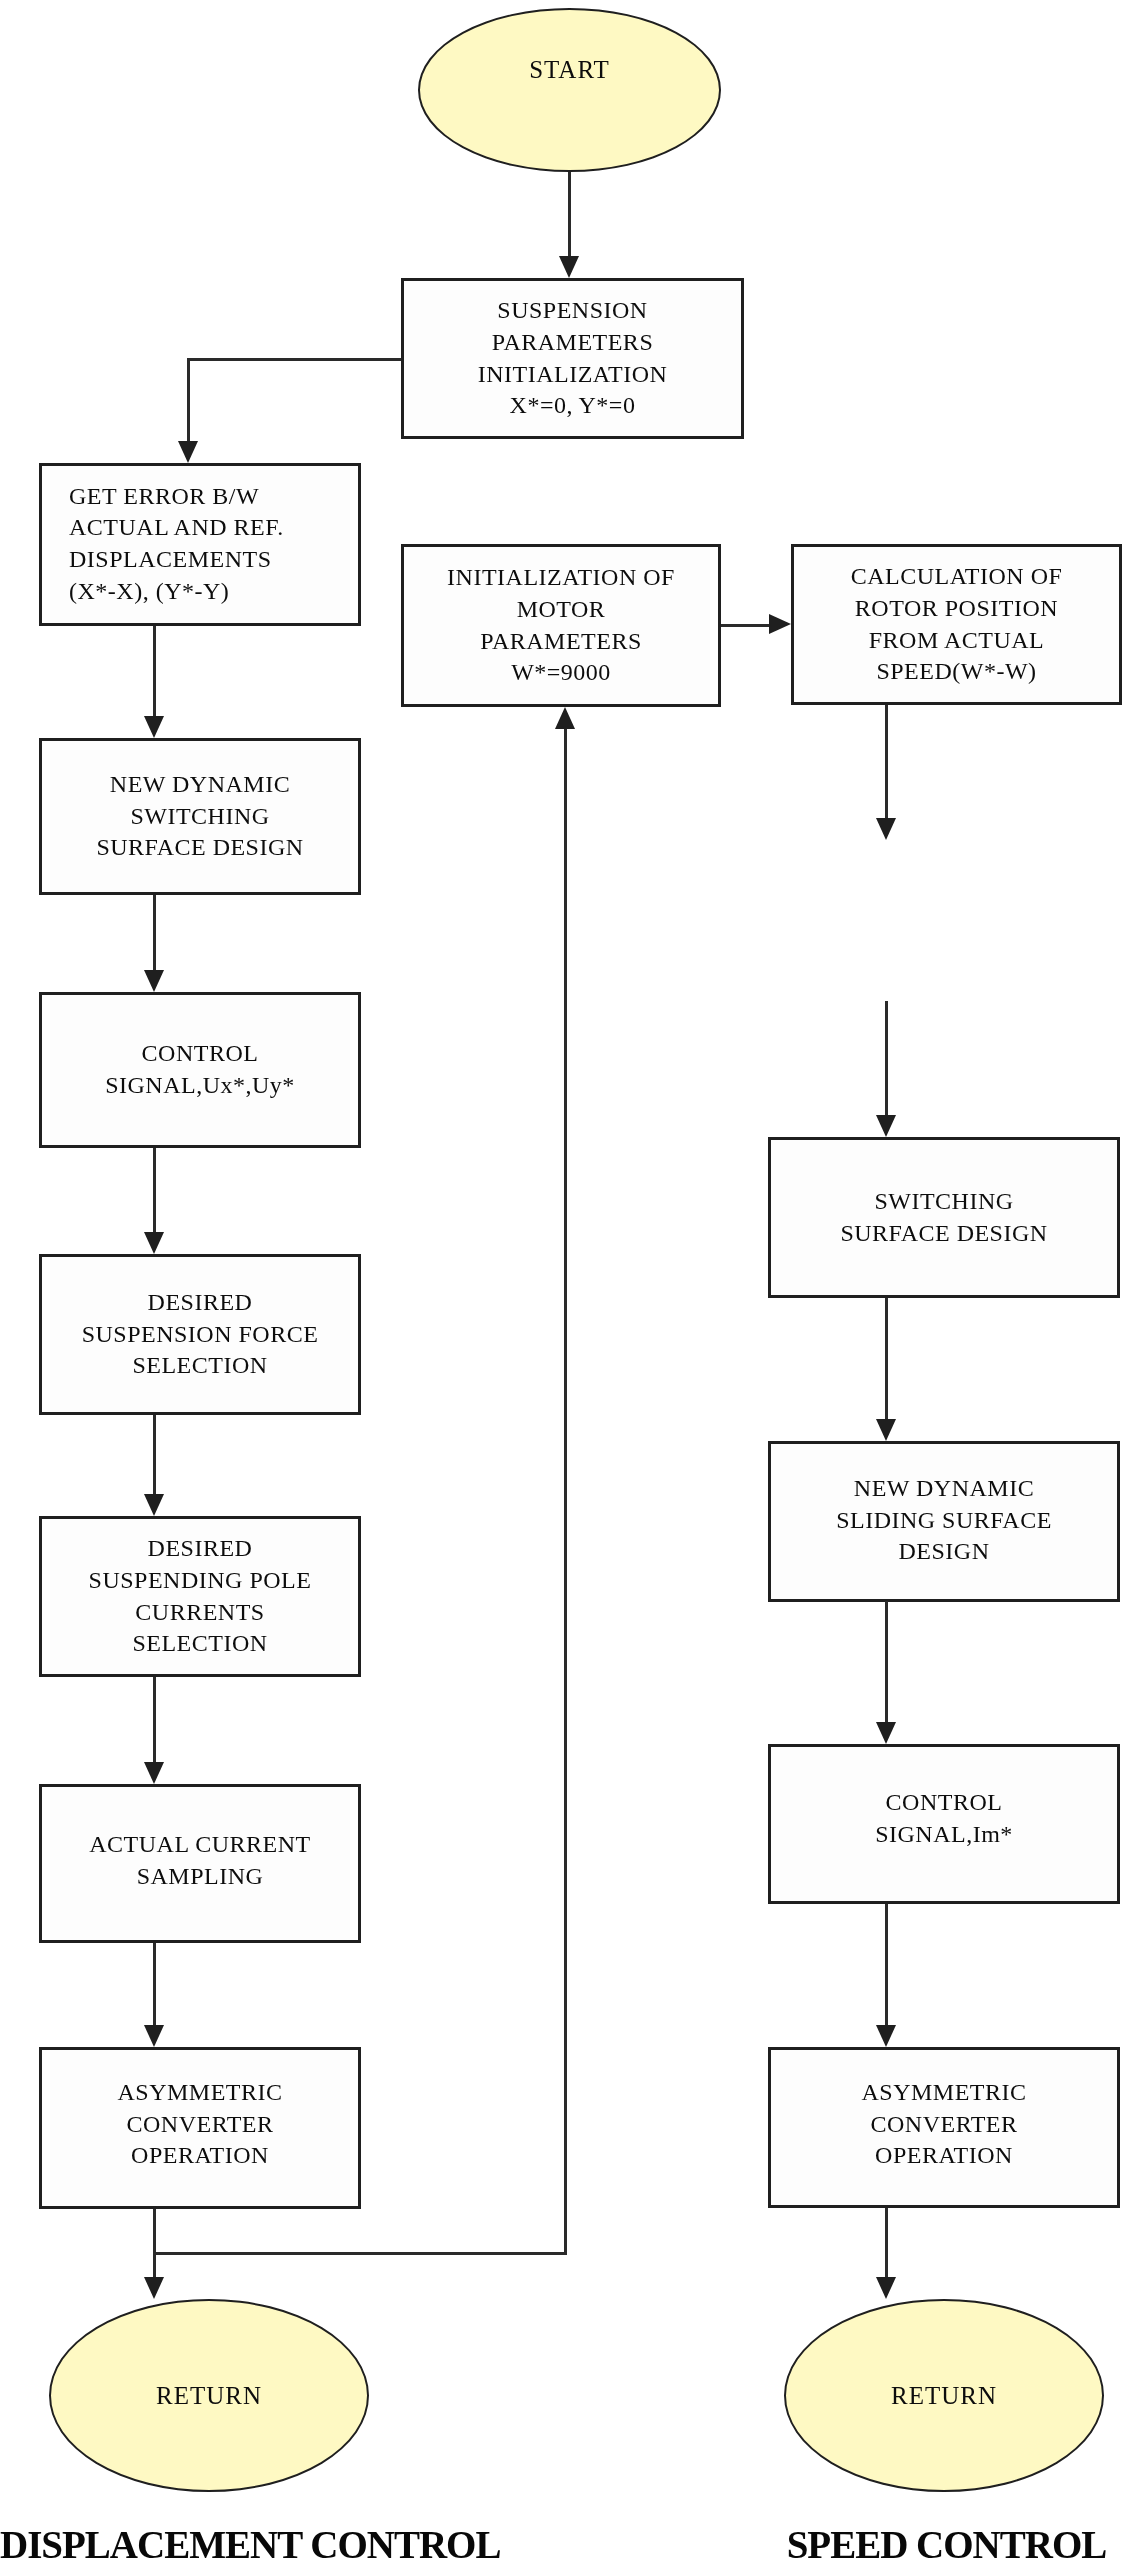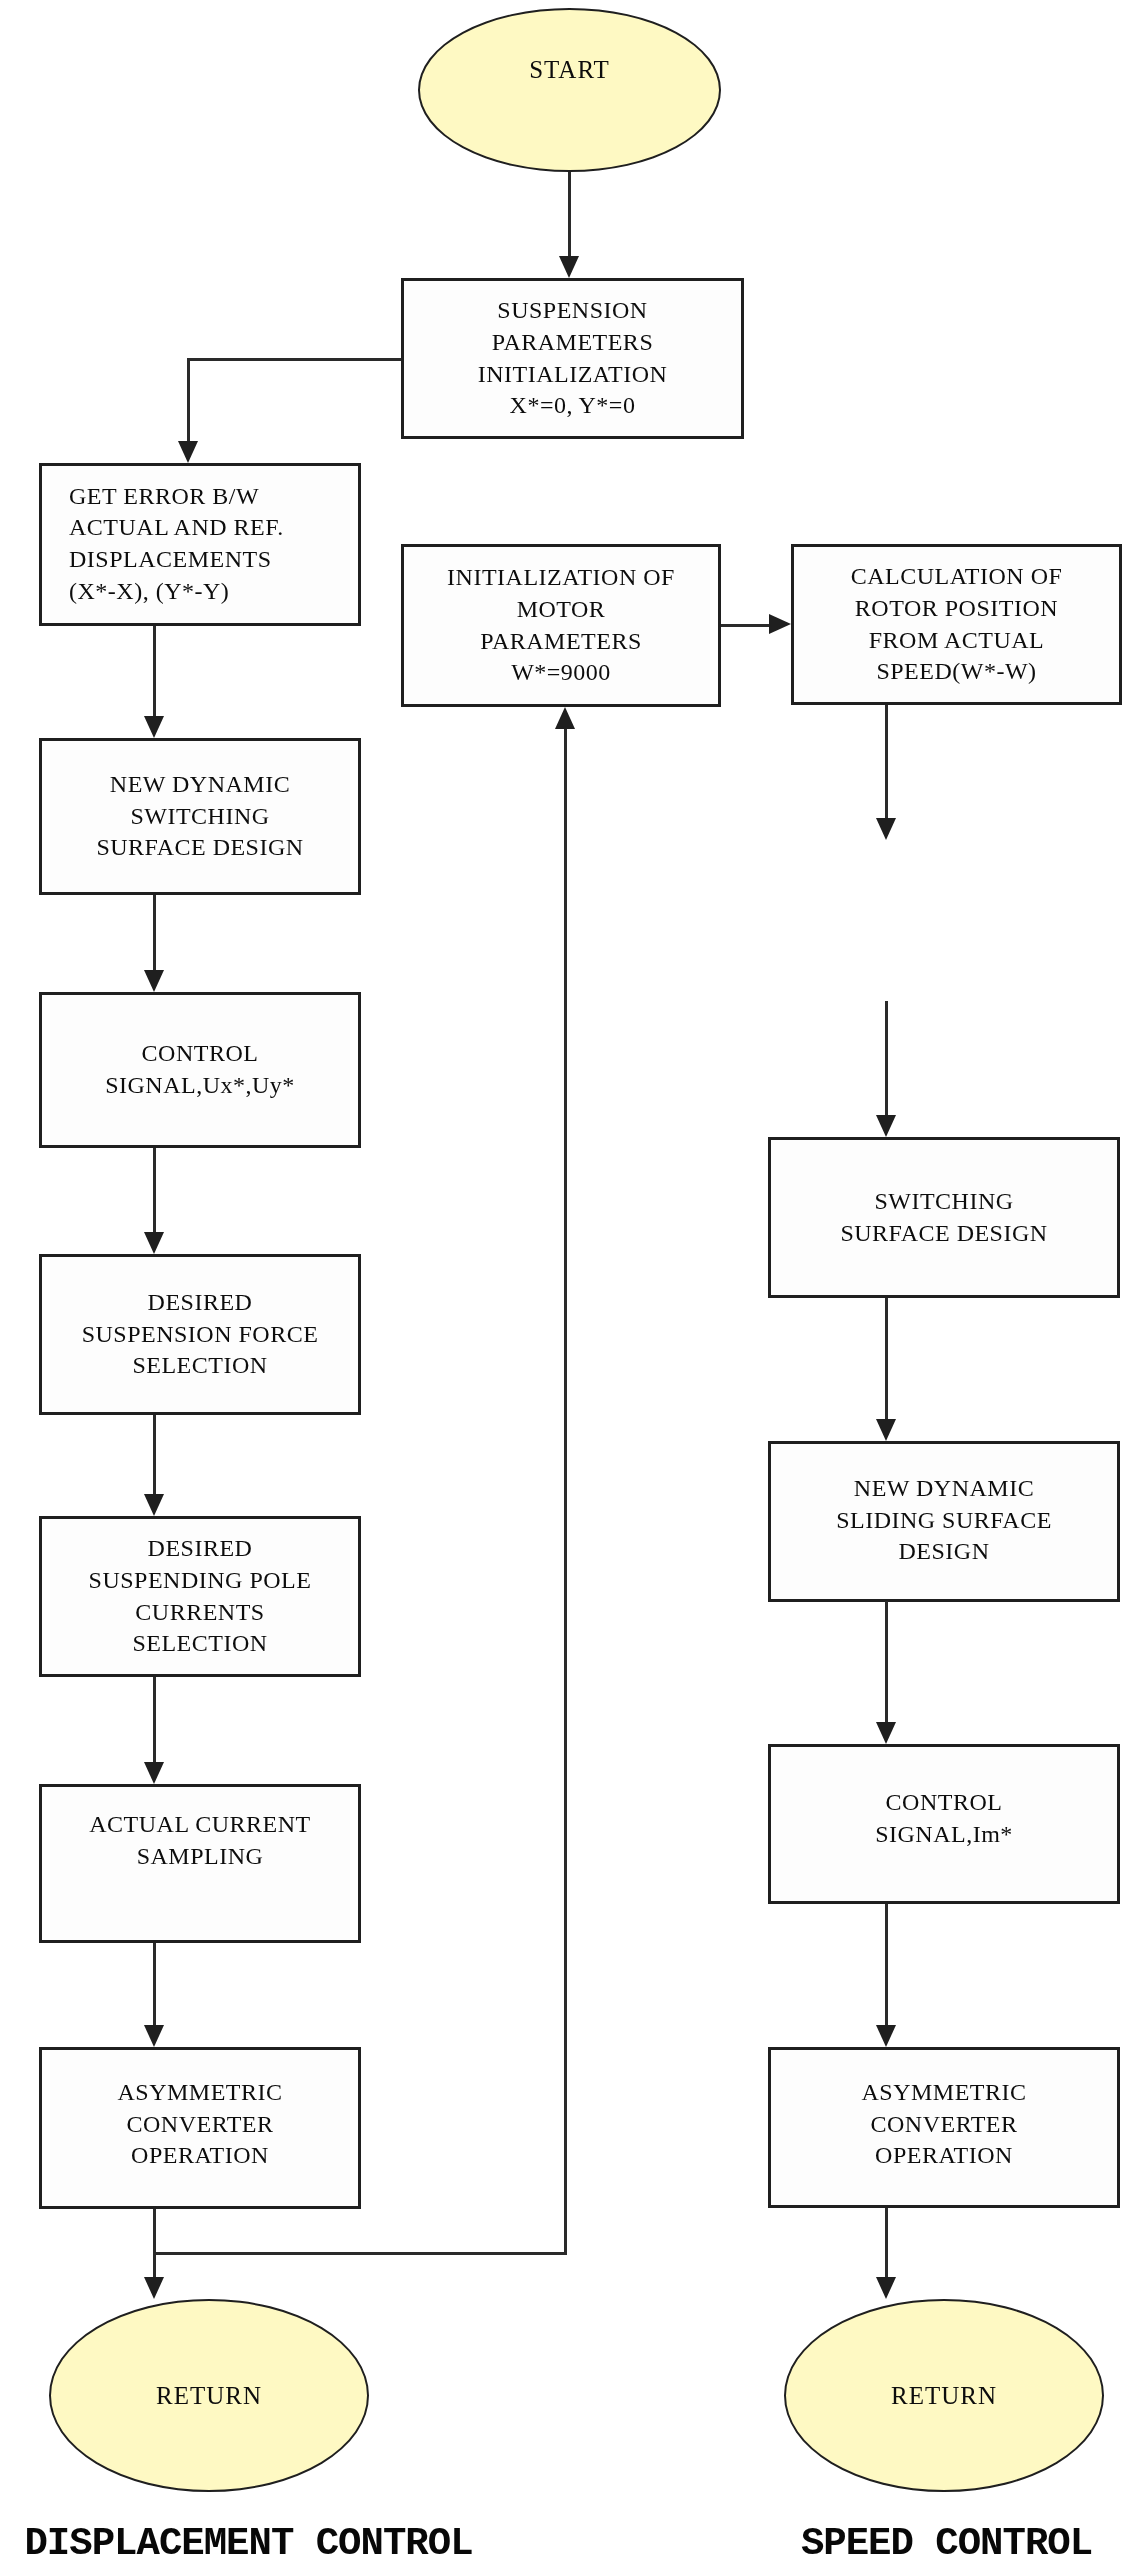--- a/index.html
+++ b/index.html
@@ -59,42 +59,42 @@
     border-bottom:22px solid #1f1f1f;
   }
   .arrow-right{
     position:absolute;width:0;height:0;
     border-top:10.5px solid transparent;
     border-bottom:10.5px solid transparent;
     border-left:22px solid #1f1f1f;
   }
   .caption{
     position:absolute;
-    font-family:Liberation Mono, monospace;
+    font-family:Liberation Serif, serif;
     font-weight:700;
     font-size:39px;
     letter-spacing:-1px;
     color:#080808;
     text-align:center;
     white-space:nowrap;
   }
   
   #start-ellipse{left:418px;top:8.4px;width:303px;height:164px;align-items:flex-start;padding-top:46px;}
   #return-left-ellipse{left:49px;top:2299px;width:320px;height:193px;}
   #return-right-ellipse{left:784px;top:2299px;width:320px;height:193px;}
   
   #box-suspension-init{left:401px;top:278px;width:343px;height:161px;}
   #box-init-motor{left:401px;top:544px;width:320px;height:163px;}
   #box-calc-rotor{left:791px;top:544px;width:331px;height:161px;}
   #box-get-error-displacements{left:39px;top:463px;width:322px;height:163px;justify-content:flex-start;align-items:flex-start;text-align:left;padding:14.7px 5.2px 0 27px;}
   #box-new-dynamic-switching{left:39px;top:738px;width:322px;height:157px;}
   #box-control-signal-uxuy{left:39px;top:992px;width:322px;height:156px;}
   #box-desired-suspension-force{left:39px;top:1254px;width:322px;height:161px;}
   #box-desired-suspending-pole{left:39px;top:1516px;width:322px;height:161px;}
-  #box-actual-current-sampling{left:39px;top:1784px;width:322px;height:159px;align-items:flex-start;padding-top:22px;}
+  #box-actual-current-sampling{left:39px;top:1784px;width:322px;height:159px;align-items:flex-start;padding-top:42px;}
   #box-asymmetric-left{left:39px;top:2047px;width:322px;height:162px;align-items:flex-start;padding-top:27px;}
   #box-get-error-speeds{left:768px;top:840px;width:352px;height:161px;align-items:flex-start;padding-top:32px;}
   #box-switching-surface{left:768px;top:1137px;width:352px;height:161px;}
   #box-new-dynamic-sliding{left:768px;top:1441px;width:352px;height:161px;align-items:flex-start;padding-top:29px;}
   #box-control-signal-im{left:768px;top:1744px;width:352px;height:160px;align-items:flex-start;padding-top:40px;}
   #box-asymmetric-right{left:768px;top:2047px;width:352px;height:161px;align-items:flex-start;padding-top:27px;}
   
   #caption-left{left:0px;top:2522px;width:497px;}
   #caption-right{left:753px;top:2522px;width:387px;}
 </style>

